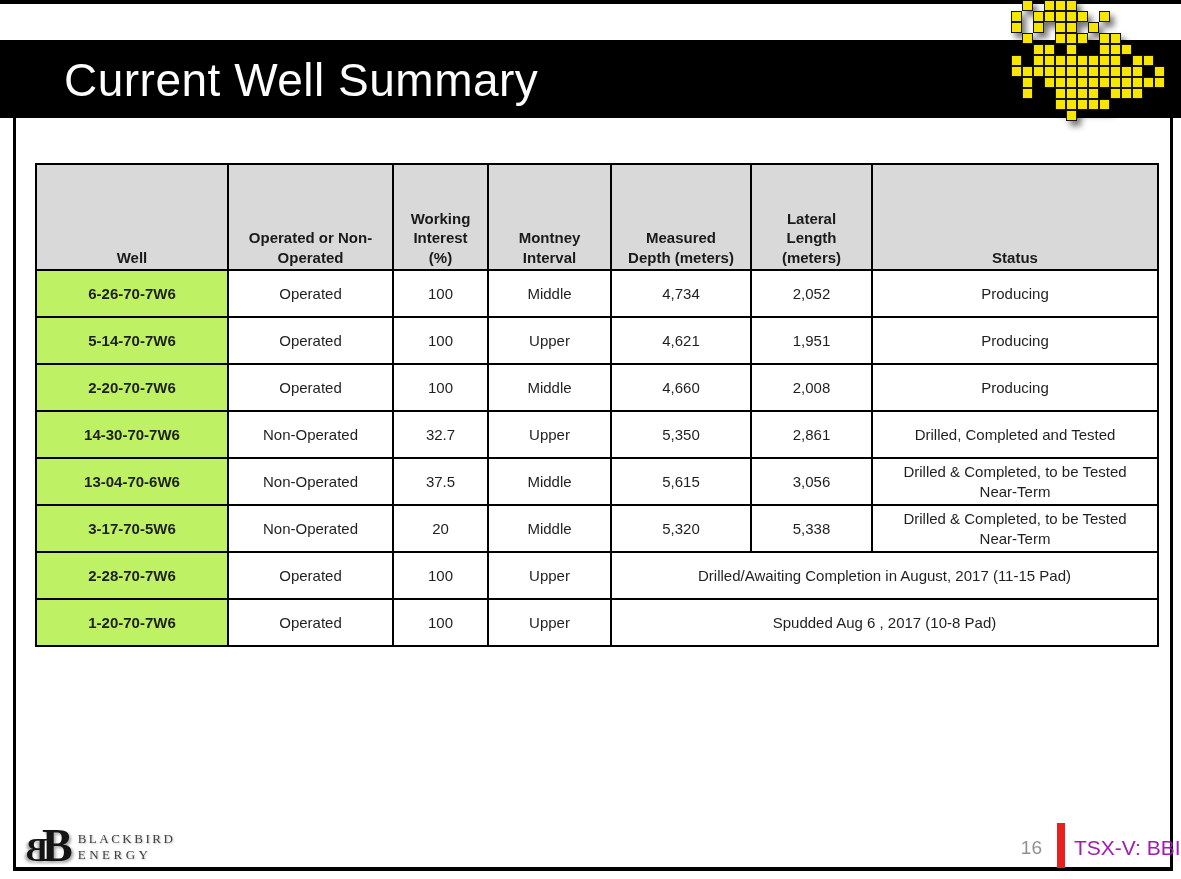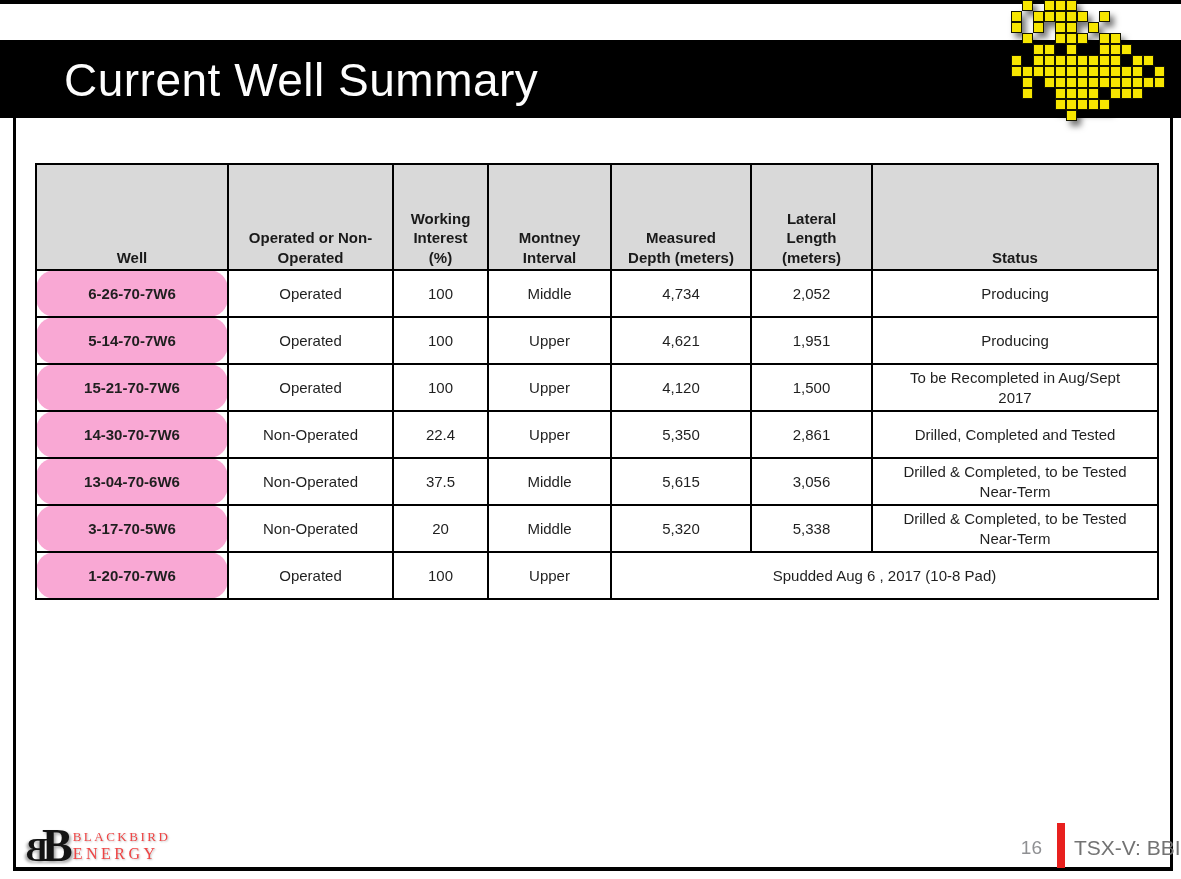--- a/index.html
+++ b/index.html
@@ -38,38 +38,38 @@
   .well-table th,.well-table td{border:2px solid #000;}
   .well-table thead th{
     background:#D9D9D9;height:100px;vertical-align:bottom;text-align:center;
     font-size:15px;font-weight:bold;color:#1a1a1a;white-space:pre-line;
     padding:2px 2px 2px;line-height:1.3;
   }
   .well-table tbody td{
     height:41px;font-size:15px;text-align:center;vertical-align:middle;
     color:#1f1f1f;padding:2px 4px;
   }
-  td.well-cell{background:#f9a8d4;text-align:left;font-weight:bold;padding-left:9px;color:#111;border-radius:19px;}
+  td.well-cell{background:#bef264;text-align:left;font-weight:bold;padding-left:9px;color:#111;}
   td.status-cell{white-space:pre-line;line-height:1.3;}
 
   
   .logo{position:absolute;left:26px;top:827px;display:flex;align-items:flex-end;z-index:4;}
   .monogram{font-family:"Liberation Serif",serif;font-weight:bold;color:#141414;
             text-shadow:2px 2px 3px rgba(0,0,0,0.35);line-height:0.82;white-space:nowrap;}
   .b-flip{display:inline-block;transform:scaleX(-1);font-size:33px;margin-right:-6px;}
   .b-main{display:inline-block;font-size:46px;}
-  .logo-text{font-family:"Liberation Serif",serif;color:#ef4444;
+  .logo-text{margin-left:5px;font-family:"Liberation Serif",serif;color:#404040;
              text-shadow:1px 1px 2px rgba(0,0,0,0.25);padding-bottom:2px;}
   .logo-line1{font-size:13px;letter-spacing:2.5px;}
-  .logo-line2{font-size:16px;letter-spacing:3.5px;}
+  .logo-line2{font-size:13px;letter-spacing:3.5px;}
 
   .page-number{position:absolute;left:998px;top:837px;width:44px;text-align:right;
                color:#8f9093;font-size:19px;z-index:4;}
   .red-bar{position:absolute;left:1057px;top:823px;width:8px;height:45px;z-index:4;}
-  .ticker{position:absolute;left:1074px;top:836px;color:#737373;font-size:21px;
+  .ticker{position:absolute;left:1074px;top:836px;color:#a21caf;font-size:21px;
           white-space:nowrap;z-index:4;}
 </style>
 </head>
 <body>
 
 <div class="slide">
 
   <div class="top-strip"></div>
 
   <div class="title-bar">
@@ -200,33 +200,32 @@
         <tr>
           <td class="well-cell">5-14-70-7W6</td>
           <td>Operated</td>
           <td>100</td>
           <td>Upper</td>
           <td>4,621</td>
           <td>1,951</td>
           <td class="status-cell">Producing</td>
         </tr>
         <tr>
-          <td class="well-cell">15-21-70-7W6</td>
-          <td>Operated</td>
-          <td>100</td>
-          <td>Upper</td>
-          <td>4,120</td>
-          <td>1,500</td>
-          <td class="status-cell">To be Recompleted in Aug/Sept
-2017</td>
+          <td class="well-cell">2-20-70-7W6</td>
+          <td>Operated</td>
+          <td>100</td>
+          <td>Middle</td>
+          <td>4,660</td>
+          <td>2,008</td>
+          <td class="status-cell">Producing</td>
         </tr>
         <tr>
           <td class="well-cell">14-30-70-7W6</td>
           <td>Non-Operated</td>
-          <td>22.4</td>
+          <td>32.7</td>
           <td>Upper</td>
           <td>5,350</td>
           <td>2,861</td>
           <td class="status-cell">Drilled, Completed and  Tested</td>
         </tr>
         <tr>
           <td class="well-cell">13-04-70-6W6</td>
           <td>Non-Operated</td>
           <td>37.5</td>
           <td>Middle</td>
@@ -237,20 +236,27 @@
         </tr>
         <tr>
           <td class="well-cell">3-17-70-5W6</td>
           <td>Non-Operated</td>
           <td>20</td>
           <td>Middle</td>
           <td>5,320</td>
           <td>5,338</td>
           <td class="status-cell">Drilled &amp; Completed, to be Tested
 Near-Term</td>
+        </tr>
+        <tr>
+          <td class="well-cell">2-28-70-7W6</td>
+          <td>Operated</td>
+          <td>100</td>
+          <td>Upper</td>
+          <td class="status-cell" colspan="3">Drilled/Awaiting Completion in August, 2017 (11-15 Pad)</td>
         </tr>
         <tr>
           <td class="well-cell">1-20-70-7W6</td>
           <td>Operated</td>
           <td>100</td>
           <td>Upper</td>
           <td class="status-cell" colspan="3">Spudded Aug 6 , 2017 (10-8 Pad)</td>
         </tr>
       </tbody>
   </table>

